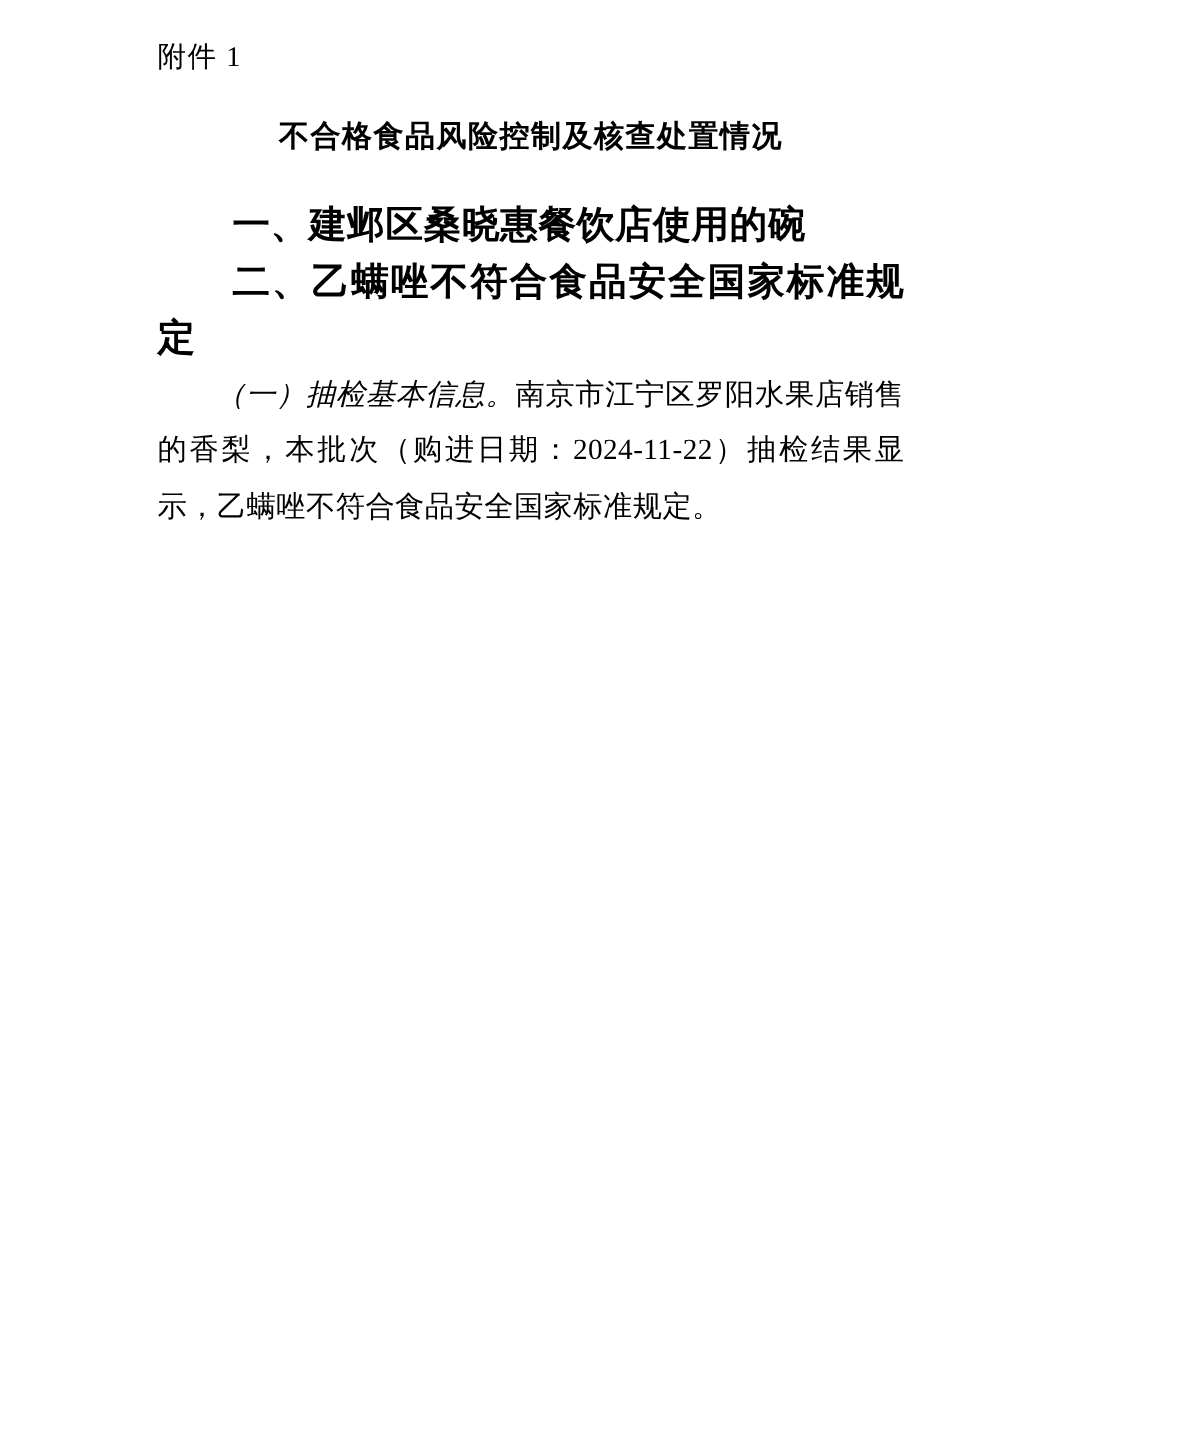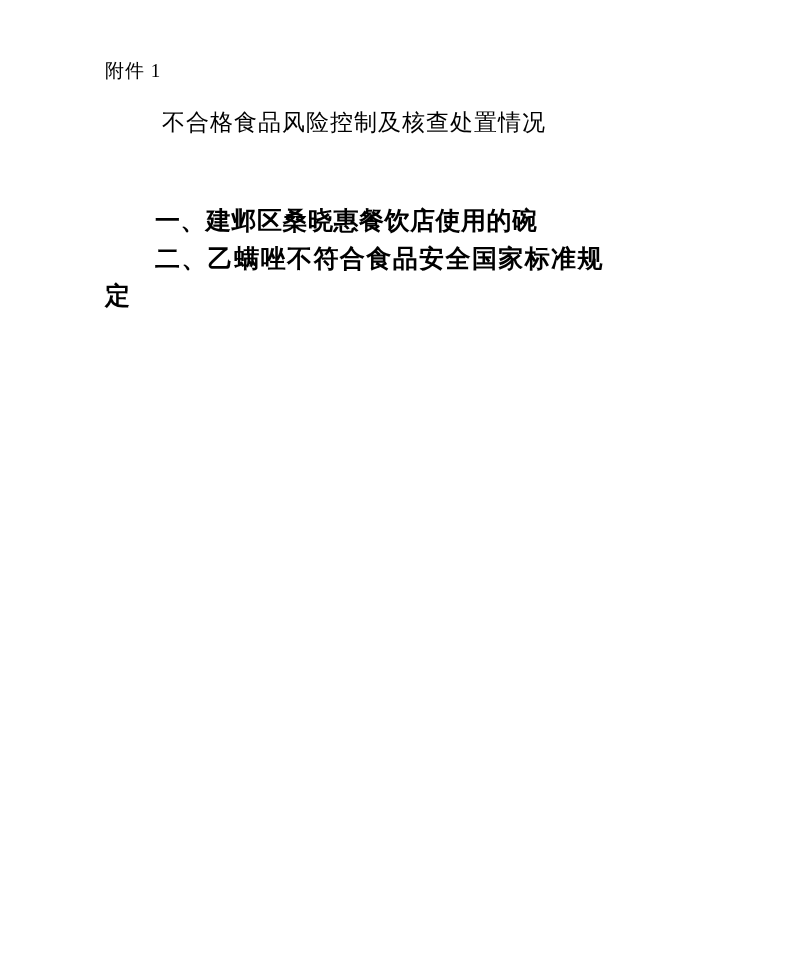--- a/index.html
+++ b/index.html
@@ -6,36 +6,36 @@
   html, body {
     width: 793px;
     height: 963px;
     background: #ffffff;
     color: #000000;
     font-family: "Liberation Serif", "DejaVu Serif", serif;
   }
   .page {
     width: 706px;
     height: 963px;
-    padding: 58px 103px 40px 105px;
+    padding: 26px 103px 40px 105px;
     overflow: hidden;
   }
   .attachment-label {
     font-size: 19px;
     line-height: 26px;
     font-weight: 400;
     letter-spacing: 1px;
   }
   .doc-title {
     margin-top: 20px;
-    margin-bottom: 60px;
+    margin-bottom: 22px;
     text-align: center;
-    font-size: 23px;
+    font-size: 20px;
     line-height: 38px;
-    font-weight: 400;
+    font-weight: 700;
     letter-spacing: 1px;
   }
   .content {
     font-size: 19.5px;
     line-height: 37.5px;
     text-align: justify;
   }
   .section-heading {
     font-size: 25px;
     line-height: 37.5px;
@@ -62,16 +62,17 @@
   <h1 class="doc-title">不合格食品风险控制及核查处置情况</h1>
 
   <div class="content">
 
     <h2 class="section-heading">一、建邺区桑晓惠餐饮店使用的碗</h2>
 
 
 
     <h2 class="section-heading">二、乙螨唑不符合食品安全国家标准规定</h2>
 
+    <p class="para"><span class="lead">（一）抽检基本信息。</span><span>南京市江宁区罗阳水果店销售的香梨，本批次（购进日期：2024-11-22）抽检结果显示，乙螨唑不符合食品安全国家标准规定。</span></p>
 
 
   </div>
 </div>
 
 </body></html>

